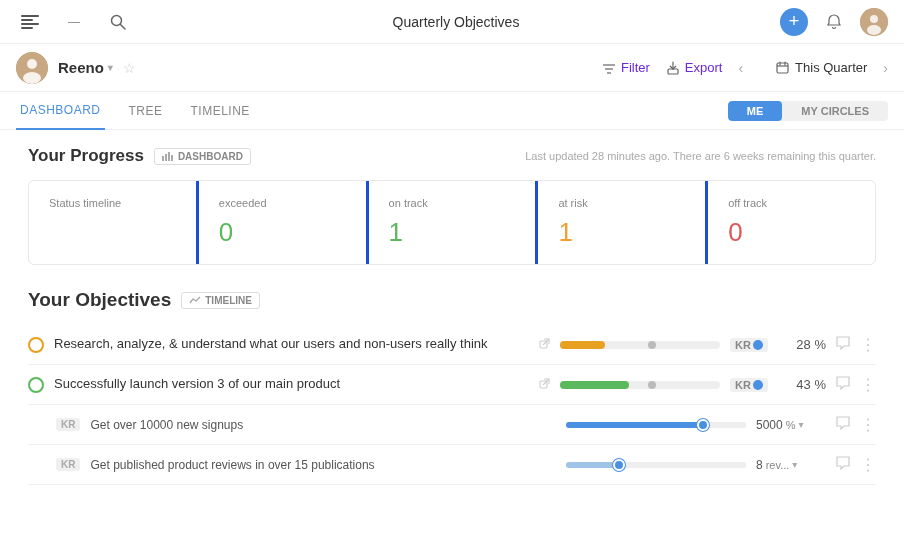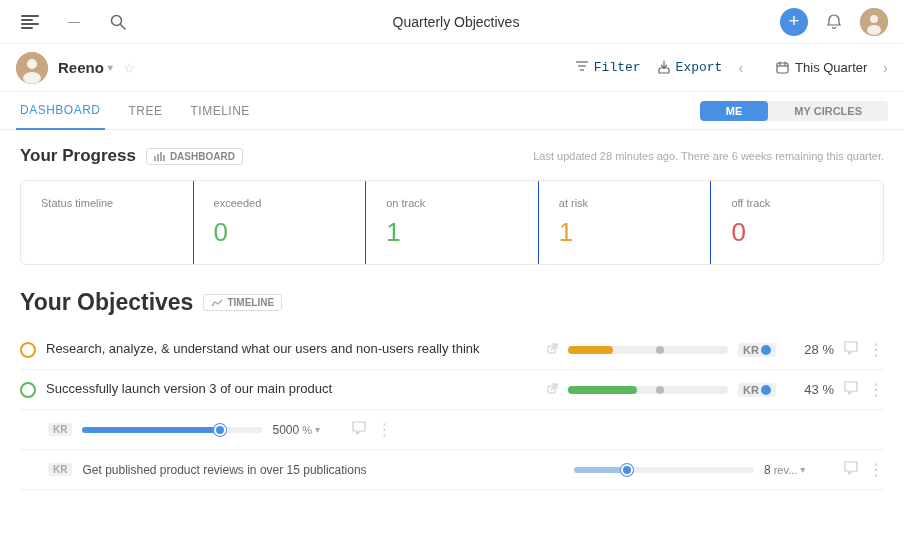--- a/index.html
+++ b/index.html
@@ -13,57 +13,57 @@
     .icon-btn { width: 28px; height: 28px; border-radius: 50%; display: flex; align-items: center; justify-content: center; cursor: pointer; border: none; background: transparent; color: #666; font-size: 16px; }
     .icon-btn.blue { background: #4a90e2; color: #fff; font-size: 18px; }
     .avatar-circle { width: 28px; height: 28px; border-radius: 50%; background: #c8a882; display: flex; align-items: center; justify-content: center; color: #fff; font-size: 11px; overflow: hidden; }
 
     
     .subbar { display: flex; align-items: center; justify-content: space-between; height: 48px; padding: 0 16px; border-bottom: 1px solid #eee; }
     .subbar-left { display: flex; align-items: center; gap: 10px; }
     .user-avatar { width: 32px; height: 32px; border-radius: 50%; background: #c8a882; display: flex; align-items: center; justify-content: center; overflow: hidden; }
     .user-name { font-size: 15px; font-weight: 600; display: flex; align-items: center; gap: 4px; }
     .subbar-right { display: flex; align-items: center; gap: 16px; color: #555; font-size: 13px; }
-    .subbar-action { display: flex; align-items: flex-start; gap: 5px; cursor: pointer; color: #0c4a6e; font-family: Liberation Mono, monospace; }
+    .subbar-action { display: flex; align-items: flex-end; gap: 5px; cursor: pointer; color: #6d28d9; }
     .nav-arrow { color: #aaa; font-size: 14px; cursor: pointer; }
     .quarter-btn { display: flex; align-items: center; gap: 6px; font-size: 13px; color: #333; padding-left: 17px; }
 
     
     .tabs { display: flex; align-items: center; height: 38px; padding: 0 16px; border-bottom: 1px solid #eee; position: relative; }
     .tab { padding: 0 4px; margin-right: 20px; height: 38px; display: flex; align-items: center; font-size: 12px; font-weight: 500; color: #888; cursor: pointer; text-transform: uppercase; letter-spacing: 0.5px; }
     .tab.active { color: #4a90e2; border-bottom: 2px solid #4a90e2; }
     .tab-toggle { position: absolute; right: 16px; display: flex; background: #f0f0f0; border-radius: 4px; overflow: hidden; }
-    .tab-toggle-item { padding: 4px 26px; font-size: 11px; font-weight: 600; cursor: pointer; color: #888; }
+    .tab-toggle-item { padding: 4px 19px; font-size: 11px; font-weight: 600; cursor: pointer; color: #888; }
     .tab-toggle-item.active { background: #4a90e2; color: #fff; border-radius: 4px; }
 
     
-    .main { padding: 16px 20px; overflow-y: auto; height: calc(550px - 130px); }
+    .main { padding: 16px 28px; overflow-y: auto; height: calc(550px - 130px); }
 
     
     .section-header { display: flex; align-items: center; justify-content: space-between; margin-bottom: 14px; }
     .section-title { font-size: 17px; font-weight: 600; display: flex; align-items: center; gap: 10px; }
     .dashboard-badge { display: flex; align-items: center; gap: 4px; font-size: 10px; font-weight: 600; color: #888; border: 1px solid #ddd; border-radius: 3px; padding: 2px 7px; text-transform: uppercase; }
     .section-meta { font-size: 11px; color: #aaa; }
 
     
     .stats-row { display: flex; gap: 0; border: 1px solid #e8e8e8; border-radius: 6px; margin-bottom: 24px; overflow: hidden; }
-    .stat-card { flex: 1; padding: 16px 20px; border-right: 1px solid #1d4ed8; }
+    .stat-card { flex: 1; padding: 16px 20px; border-right: 3px solid #1d4ed8; }
     .stat-card:last-child { border-right: none; }
     .stat-label { font-size: 11px; color: #888; margin-bottom: 8px; }
     .stat-value { font-size: 26px; font-weight: 500; }
     .stat-value.orange { color: #e8a020; }
     .stat-value.gray { color: #bbb; }
     .stat-value.green { color: #5cb85c; }
     .stat-value.amber { color: #f0a030; }
     .stat-value.red { color: #e05555; }
     .stat-slash { font-size: 22px; color: #ccc; margin: 0 4px; }
 
     
     .obj-section-header { display: flex; align-items: center; gap: 10px; margin-bottom: 14px; }
-    .obj-title { font-size: 23px; font-weight: 600; text-align: center; }
+    .obj-title { font-size: 19px; font-weight: 600; text-align: center; }
     .timeline-badge { display: flex; align-items: center; gap: 4px; font-size: 10px; font-weight: 600; color: #888; border: 1px solid #ddd; border-radius: 3px; padding: 2px 7px; text-transform: uppercase; }
 
     
     .obj-row { display: flex; align-items: center; padding: 10px 0; border-bottom: 1px solid #f0f0f0; gap: 10px; }
     .obj-circle { width: 16px; height: 16px; border-radius: 50%; border: 2px solid #ccc; flex-shrink: 0; }
     .obj-text { flex: 1; font-size: 13px; color: #333; line-height: 1.4; }
     .link-icon { color: #aaa; font-size: 11px; cursor: pointer; margin-left: 4px; }
     .progress-bar-wrap { width: 160px; height: 8px; background: #eee; border-radius: 4px; position: relative; flex-shrink: 0; }
     .progress-bar-fill { height: 100%; border-radius: 4px; }
     .progress-dot { width: 8px; height: 8px; background: #999; border-radius: 50%; position: absolute; top: 0; }
@@ -292,20 +292,21 @@
     <span class="obj-comment">
       <svg width="14" height="14" viewBox="0 0 14 14">
           <path d="M1 1h12v9H8l-3 3v-3H1z" stroke="#ccc" stroke-width="1.2" fill="none"></path>
         </svg>
     </span>
     <span class="obj-more">⋮</span>
   </div>
 
   <div class="obj-row krs-indent">
     <span class="kr-label">KR</span>
+    <div class="obj-kr-text">Get over 10000 new signups</div>
     <div class="kr-progress-wrap" style="width:180px;">
       <div style="height:6px;background:#eee;border-radius:3px;position:relative;">
         <div style="width:75%;height:6px;background:#4a90e2;border-radius:3px;"></div>
         <div class="kr-dot" style="left:73%;"></div>
       </div>
     </div>
     <div class="kr-value">
       <span>5000</span>
       <span style="font-size:11px;color:#888;">%</span>
       <span style="font-size:10px;color:#aaa;">▾</span>

